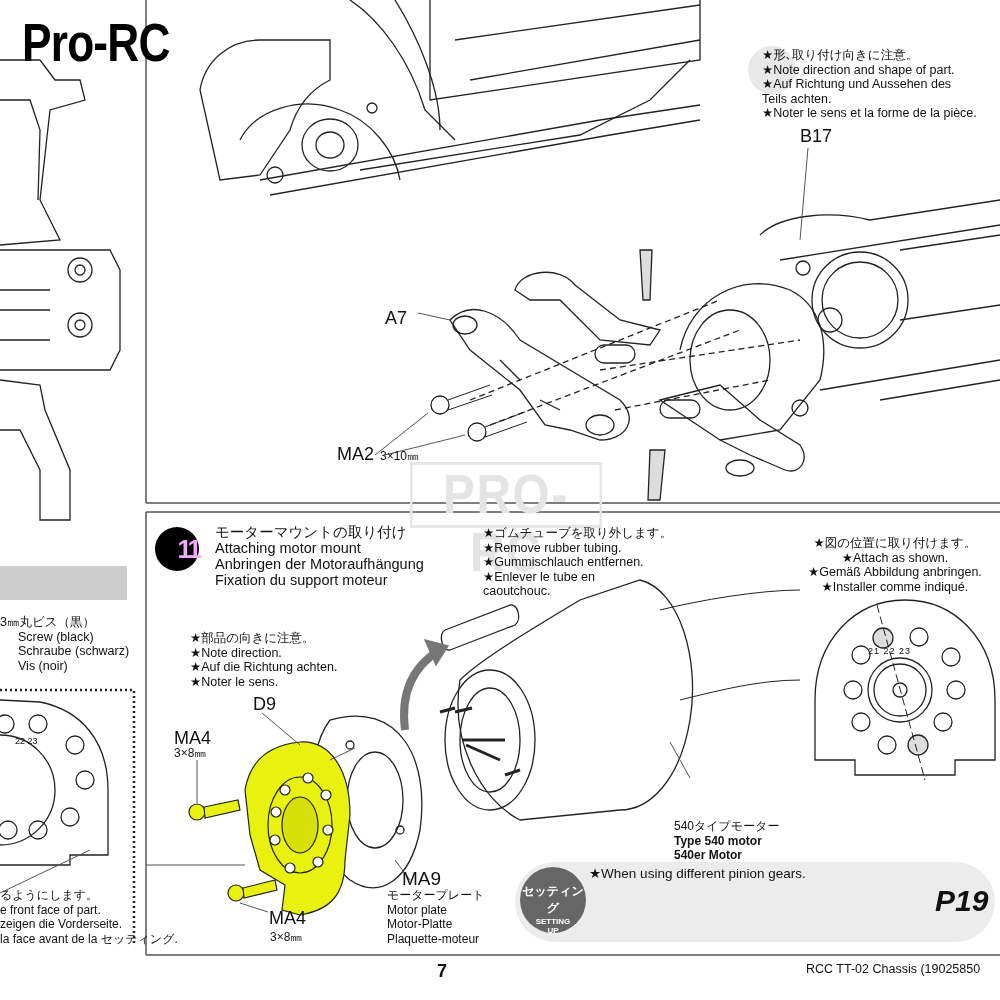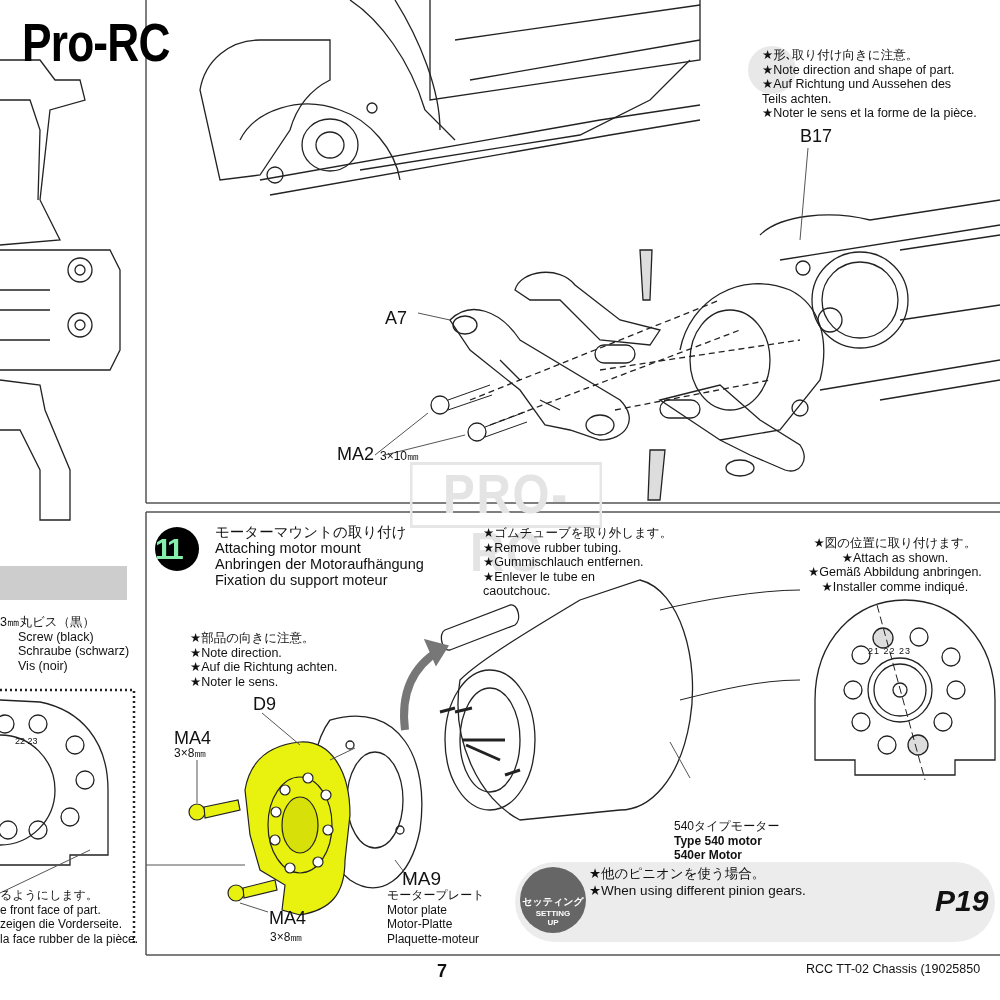--- a/index.html
+++ b/index.html
@@ -4,21 +4,21 @@
 <style>
   html,body{margin:0;padding:0;background:#fff;}
   body{width:1000px;height:1000px;position:relative;overflow:hidden;font-family:"Liberation Sans","DejaVu Sans",sans-serif;color:#111;}
   .abs{position:absolute;}
   .t{font-size:12.5px;line-height:14.5px;white-space:nowrap;}
   .line{display:block;}
   .logo{left:22px;top:12px;font-family:"Liberation Sans",sans-serif;font-weight:bold;font-size:54px;letter-spacing:-1px;transform:scaleX(0.82);transform-origin:left top;color:#000;line-height:60px;}
   .wm{left:393px;top:462px;width:220px;height:60px;border:3px solid #e6e6e6;color:#e4e4e4;font-weight:bold;font-size:56px;line-height:58px;text-align:center;letter-spacing:2px;transform:scaleX(0.85);}
   .partlbl{font-size:18px;line-height:20px;}
   .dim{font-size:12px;line-height:14px;}
-  .step-num{left:155px;top:527px;width:44px;height:44px;border-radius:50%;background:#000;color:#86efac;font-weight:bold;font-size:30px;line-height:44px;text-align:left;letter-spacing:-3px;}
+  .step-num{left:155px;top:527px;width:44px;height:44px;border-radius:50%;background:#000;color:#f0abfc;font-weight:bold;font-size:26px;line-height:44px;text-align:right;letter-spacing:-3px;}
   .step-title{left:215px;top:524px;font-size:14.5px;line-height:16px;}
   .setting-box{left:515px;top:862px;width:480px;height:80px;border-radius:40px;background:#ececec;}
   .setting-badge{left:520px;top:867px;width:66px;height:66px;border-radius:50%;background:#666;color:#fff;text-align:center;}
   .p19{left:935px;top:884px;font-size:30px;font-weight:bold;font-style:italic;}
   .footer-num{left:437px;top:961px;font-size:18px;font-weight:bold;}
   .footer-title{left:806px;top:962px;font-size:12.5px;}
   .gray-band{left:0;top:566px;width:127px;height:34px;background:#cdcdcd;}
   .yellow{fill:#e9f20f;}
 </style>
 </head>
@@ -214,21 +214,21 @@
   <span class="line" style="padding-left:18px">Vis (noir)</span>
 </div>
 <div class="abs" style="left:15px;top:736px;font-size:9px;">
   <span>22</span>
   <span>23</span>
 </div>
 <div class="abs t" style="left:0;top:888px;font-size:12px;">
   <span class="line">るようにします。</span>
   <span class="line">e front face of part.</span>
   <span class="line">zeigen die Vorderseite.</span>
-  <span class="line">la face rubber de la pièce.</span>
+  <span class="line">la face avant de la セッティング.</span>
 </div>
 
 <div class="abs step-num">11</div>
 <div class="abs step-title">
   <span class="line">モーターマウントの取り付け</span>
   <span class="line">Attaching motor mount</span>
   <span class="line">Anbringen der Motoraufhängung</span>
   <span class="line">Fixation du support moteur</span>
 </div>
 <div class="abs t" style="left:483px;top:526px;">
@@ -270,24 +270,23 @@
   <span class="line">Moteur Type 540</span>
 </div>
 <div class="abs" style="left:868px;top:646px;font-size:9px;letter-spacing:1px;">
   <span>21</span>
   <span>22</span>
   <span>23</span>
 </div>
 
 <div class="abs setting-box"></div>
 <div class="abs setting-badge">
-  <div style="font-size:10px;font-weight:bold;margin-top:28px;">セッティング</div>
+  <div style="font-size:12px;font-weight:bold;margin-top:16px;">セッティング</div>
   <div style="font-size:8px;font-weight:bold;">SETTING</div>
   <div style="font-size:8px;font-weight:bold;">UP</div>
 </div>
 <div class="abs t" style="left:589px;top:866px;font-size:13.5px;line-height:16.5px;">
-  <span class="line">★他のピニオンを使う場合。</span>
   <span class="line">★When using different pinion gears.</span>
 </div>
 <div class="abs p19">P19</div>
 
 <div class="abs footer-num">7</div>
 <div class="abs footer-title">RCC TT-02 Chassis (19025850</div>
 
 </body></html>

